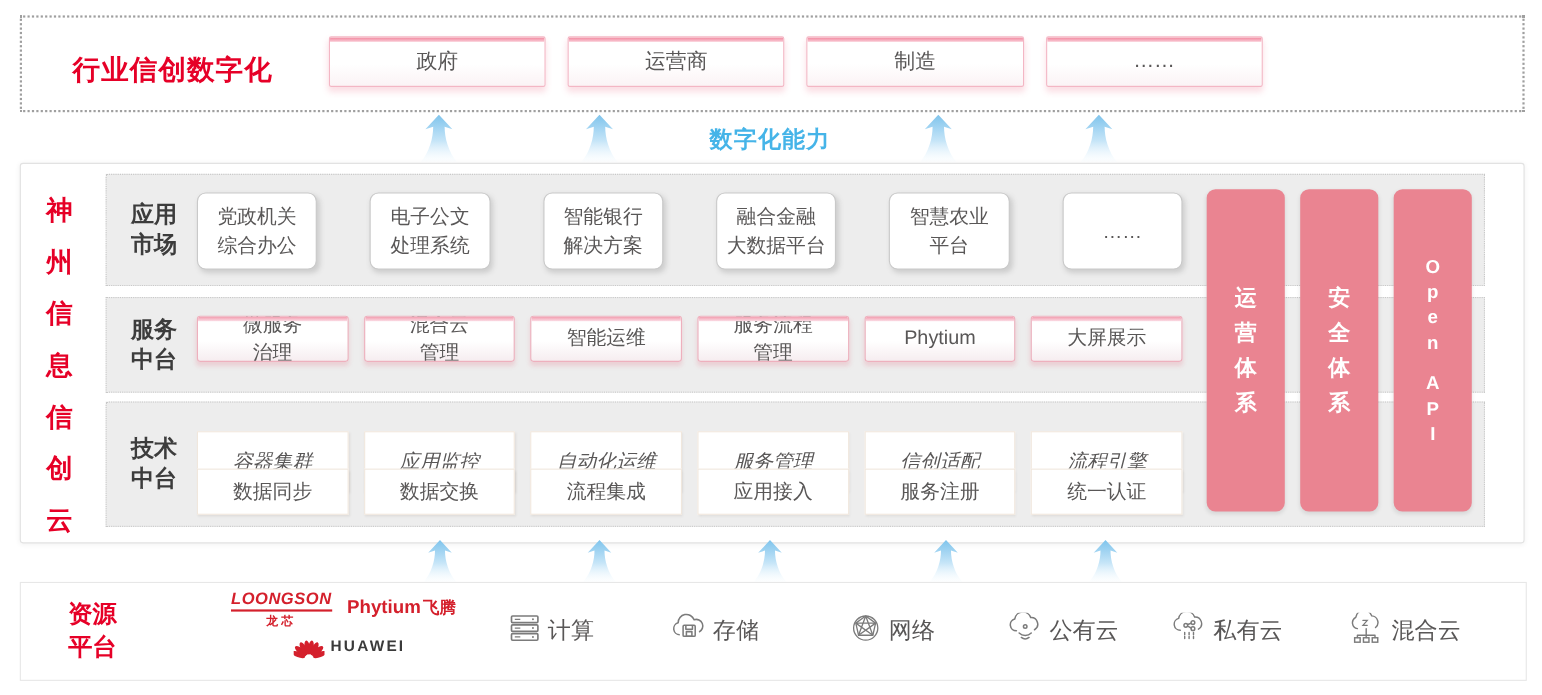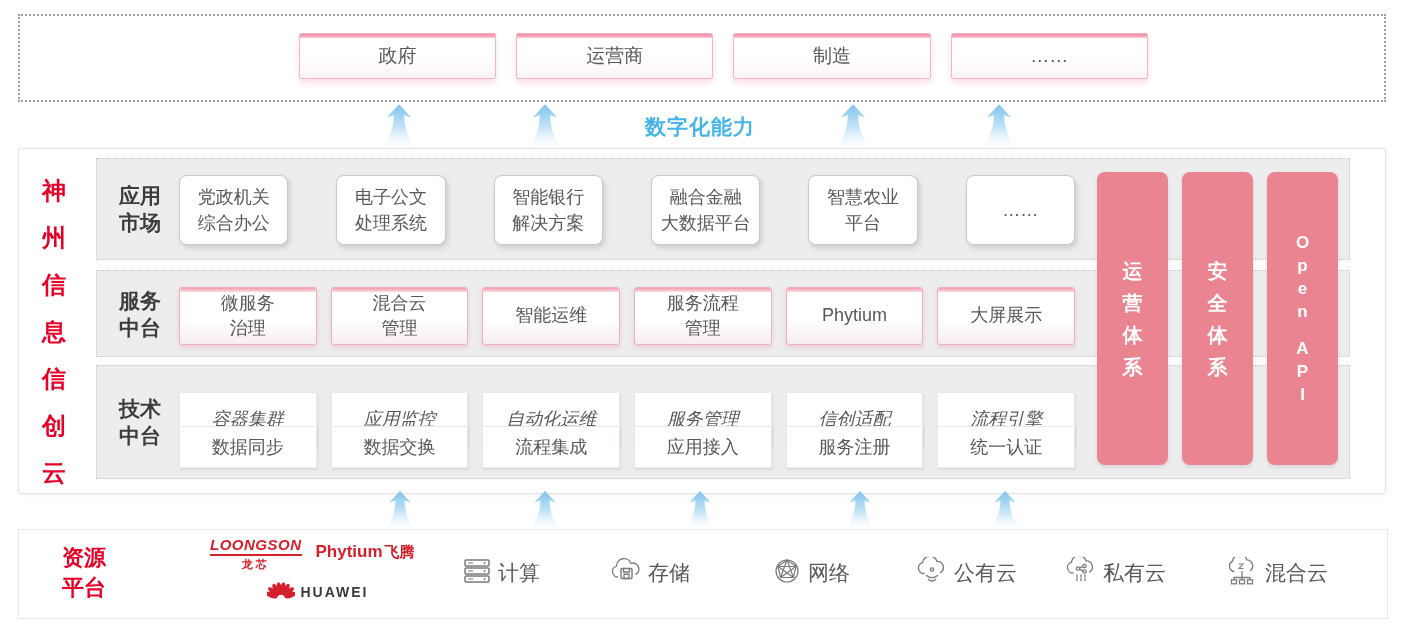--- a/index.html
+++ b/index.html
@@ -55,21 +55,21 @@
                 background:#fff;border:1px solid #e7e7e7;}
   .res-label{position:absolute;left:62px;top:543px;font-size:22px;font-weight:bold;color:#e60027;
              line-height:1.35;text-align:center;}
   .vendors{position:absolute;left:210px;top:536px;width:215px;}
   .vendor-row1{display:flex;align-items:flex-start;gap:14px;}
   .loongson{color:#d4202c;text-align:center;}
   .loongson .ln{font-style:italic;font-weight:bold;font-size:15px;letter-spacing:.5px;border-bottom:2px solid #d4202c;padding-bottom:1px;}
   .loongson .lz{font-size:11px;font-weight:bold;letter-spacing:3px;margin-top:1px;}
   .phytium{color:#d4202c;font-weight:bold;font-size:17px;margin-top:6px;white-space:nowrap;text-align:right;}
   .phytium .psub{font-size:15px;margin-left:2px;}
-  .huawei{display:flex;align-items:flex-end;gap:6px;justify-content:center;margin-top:7px;}
+  .huawei{display:flex;align-items:flex-start;gap:6px;justify-content:center;margin-top:7px;}
   .huawei .hname{font-size:14px;font-weight:bold;color:#3a3a3a;letter-spacing:2px;}
   .res-item{position:absolute;top:551px;height:44px;display:flex;align-items:center;gap:6px;}
   .res-item .rlabel{font-size:21px;color:#595757;}
 
   .defs-holder{position:absolute;width:0;height:0;overflow:hidden;}
 </style>
 </head>
 <body>
 
 <div id="app">
@@ -78,20 +78,21 @@
     <defs>
       <linearGradient id="arrowGrad" x1="0" y1="0" x2="0" y2="1">
         <stop offset="0" stop-color="#7fc4ec"></stop>
         <stop offset="0.55" stop-color="#c6e5f8"></stop>
         <stop offset="1" stop-color="#f3fafe" stop-opacity="0.15"></stop>
       </linearGradient>
     </defs>
   </svg>
 
   <div class="top-band">
+    <div class="band-label">行业信创数字化</div>
     <div class="ind-grid">
         <div class="ind-box">
           <span>政府</span>
         </div>
         <div class="ind-box">
           <span>运营商</span>
         </div>
         <div class="ind-box">
           <span>制造</span>
         </div>
@@ -183,21 +184,21 @@
         <div class="box app-box">融合金融<br>大数据平台</div>
         <div class="box app-box">智慧农业<br>平台</div>
         <div class="box app-box">……</div>
       </div>
     </div>
     <div class="panel" style="top: 270px; height: 87px;">
       <div class="row-label">
         <div>服务</div>
         <div>中台</div>
       </div>
-      <div class="boxgrid" style="top: 16px; height: 58px;">
+      <div class="boxgrid" style="top: 16px; height: 42px;">
         <div class="box svc-box">微服务<br>治理</div>
         <div class="box svc-box">混合云<br>管理</div>
         <div class="box svc-box">智能运维</div>
         <div class="box svc-box">服务流程<br>管理</div>
         <div class="box svc-box">Phytium</div>
         <div class="box svc-box">大屏展示</div>
       </div>
     </div>
     <div class="panel" style="top: 365px; height: 114px;">
       <div class="row-label">

